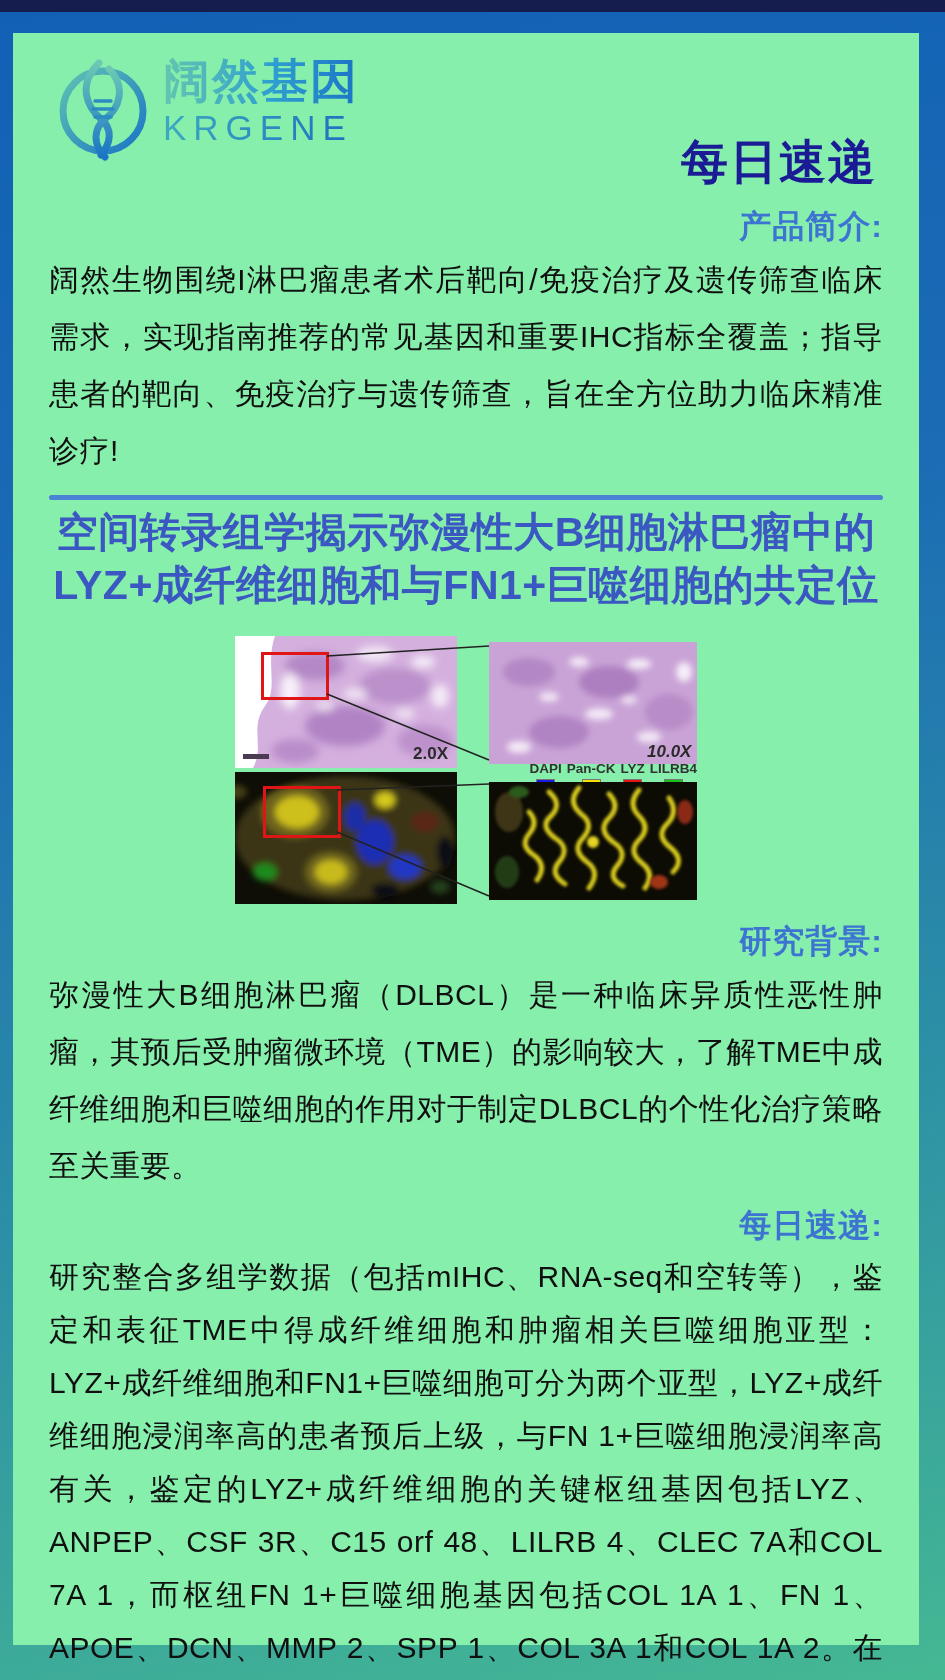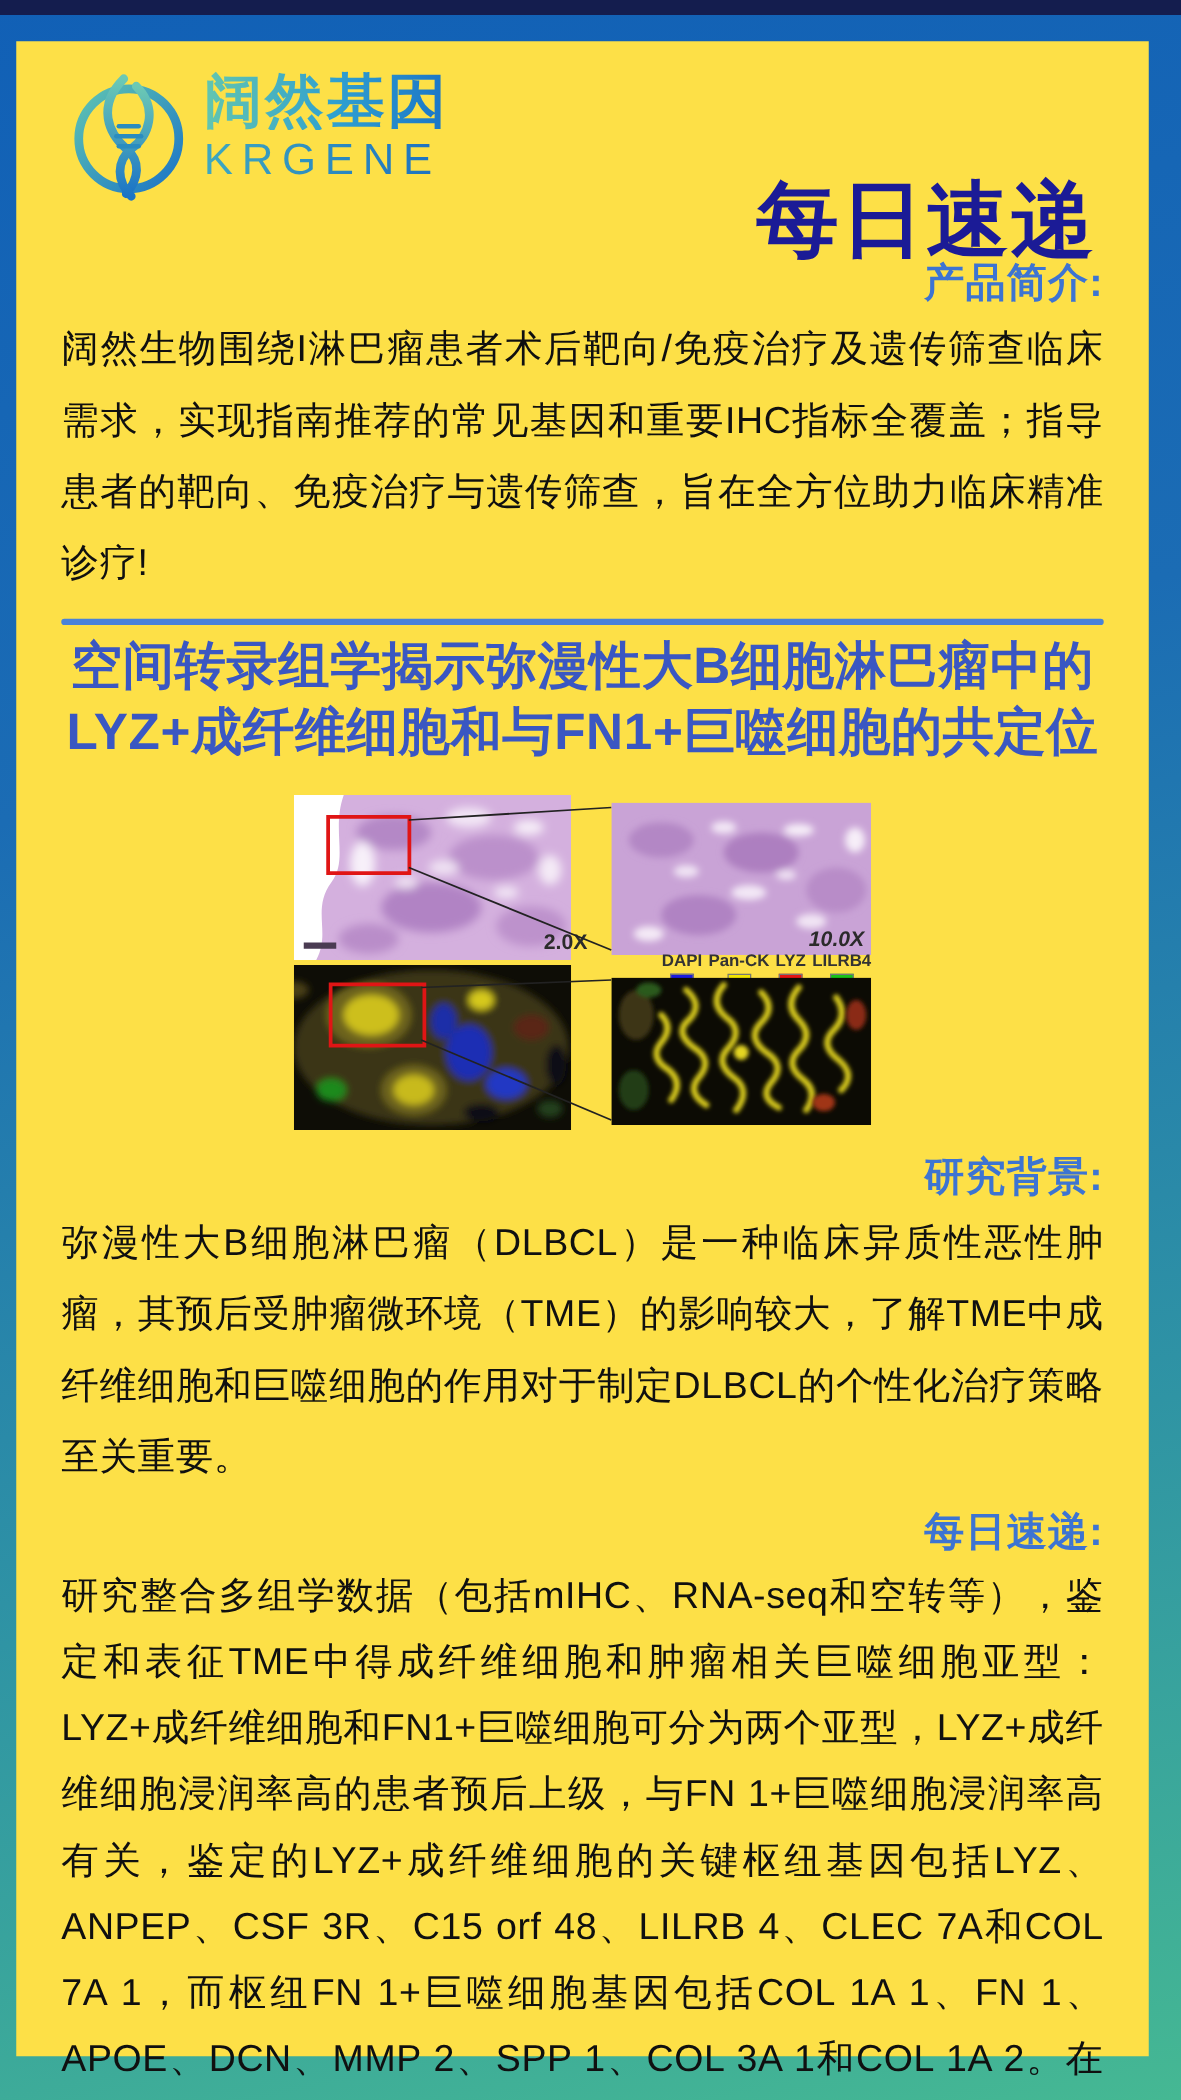--- a/index.html
+++ b/index.html
@@ -4,38 +4,38 @@
 <style>
   html,body{margin:0;padding:0;}
   body{
     width:945px;height:1680px;position:relative;overflow:hidden;
     font-family:"Liberation Sans","DejaVu Sans",sans-serif;
     background:linear-gradient(168deg,#1160b6 0%,#1b6cb4 35%,#2f94a4 70%,#45b893 100%);
   }
   .top-strip{position:absolute;left:0;top:0;width:945px;height:12px;background:#141d4e;}
   .card{
     position:absolute;left:13px;top:33px;width:906px;height:1612px;
-    background:#fde047;box-sizing:border-box;padding:0 36px;
+    background:#86efac;box-sizing:border-box;padding:0 36px;
   }
   
   .header{position:relative;height:172px;}
   .logo{position:absolute;left:4px;top:24px;display:flex;align-items:flex-start;gap:10px;}
   .logo-text{display:flex;flex-direction:column;line-height:1;}
   .logo-cn{
     font-size:47px;font-weight:800;letter-spacing:2px;
     background:linear-gradient(90deg,#63c6af 0%,#2f9fd0 55%,#1b74c6 100%);
     -webkit-background-clip:text;background-clip:text;color:transparent;
   }
   .logo-en{
     margin-top:6px;font-size:35px;font-weight:500;letter-spacing:7px;
     background:linear-gradient(90deg,#3fa9c0 0%,#1b6fc0 100%);
     -webkit-background-clip:text;background-clip:text;color:transparent;
   }
   .issue{position:absolute;right:2px;top:22px;font-size:33px;font-weight:700;color:#3e73cc;letter-spacing:1px;}
-  .daily{position:absolute;right:6px;top:98px;font-size:66px;font-weight:600;color:#1b1b96;letter-spacing:2px;}
+  .daily{position:absolute;right:6px;top:98px;font-size:47px;font-weight:600;color:#1b1b96;letter-spacing:2px;}
   
   .sec-head{font-size:32px;font-weight:800;color:#3d74d2;margin:0;letter-spacing:1px;text-align:right;}
   .body-p{font-size:30px;color:#101010;line-height:57px;margin:2px 0 0 0;text-align:justify;letter-spacing:.5px;}
   .divider{height:5px;background:#4a82d8;border-radius:3px;margin:16px 0 6px 0;}
   .headline{
     font-size:41px;line-height:53px;font-weight:800;color:#3a57c2;
     text-align:center;margin:2px 0 0 0;letter-spacing:.5px;
   }
   
   .figure{position:relative;width:462px;height:274px;margin:20px auto 6px auto;}
@@ -125,21 +125,21 @@
           <ellipse cx="120" cy="58" rx="12" ry="6" fill="#efe2f3"></ellipse>
           <ellipse cx="170" cy="78" rx="10" ry="5" fill="#f2e6f5"></ellipse>
           <ellipse cx="90" cy="70" rx="9" ry="5" fill="#f0e3f3"></ellipse>
           <ellipse cx="205" cy="60" rx="9" ry="12" fill="#f4eaf6"></ellipse>
           <ellipse cx="55" cy="55" rx="10" ry="18" fill="#f7f0f9"></ellipse>
         </g>
         <rect x="8" y="118" width="26" height="5" fill="#4a3b52"></rect>
       </svg>
     </div>
     <div class="roi" style="left:26px;top:20px;width:62px;height:42px;"></div>
-    <div class="mag" style="left:178px;top:112px;margin-left:22px;">2.0X</div>
+    <div class="mag" style="left:178px;top:112px;">2.0X</div>
 
     <div class="fig-img" id="he-high">
       <svg viewBox="0 0 208 122" preserveAspectRatio="none">
         <defs>
             <filter id="b2">
               <feGaussianBlur stdDeviation="3"></feGaussianBlur>
             </filter>
           </defs>
         <rect width="208" height="122" fill="#c9a3d6"></rect>
         <g filter="url(#b2)">

